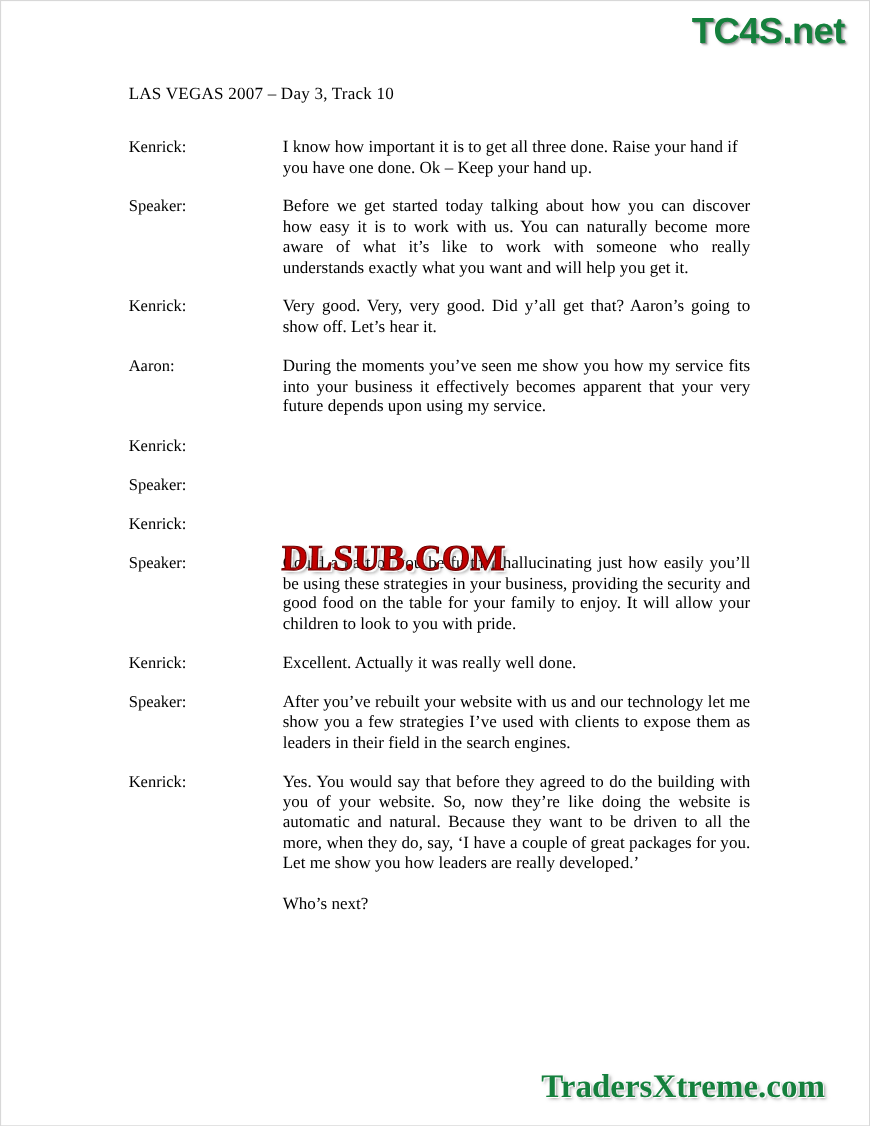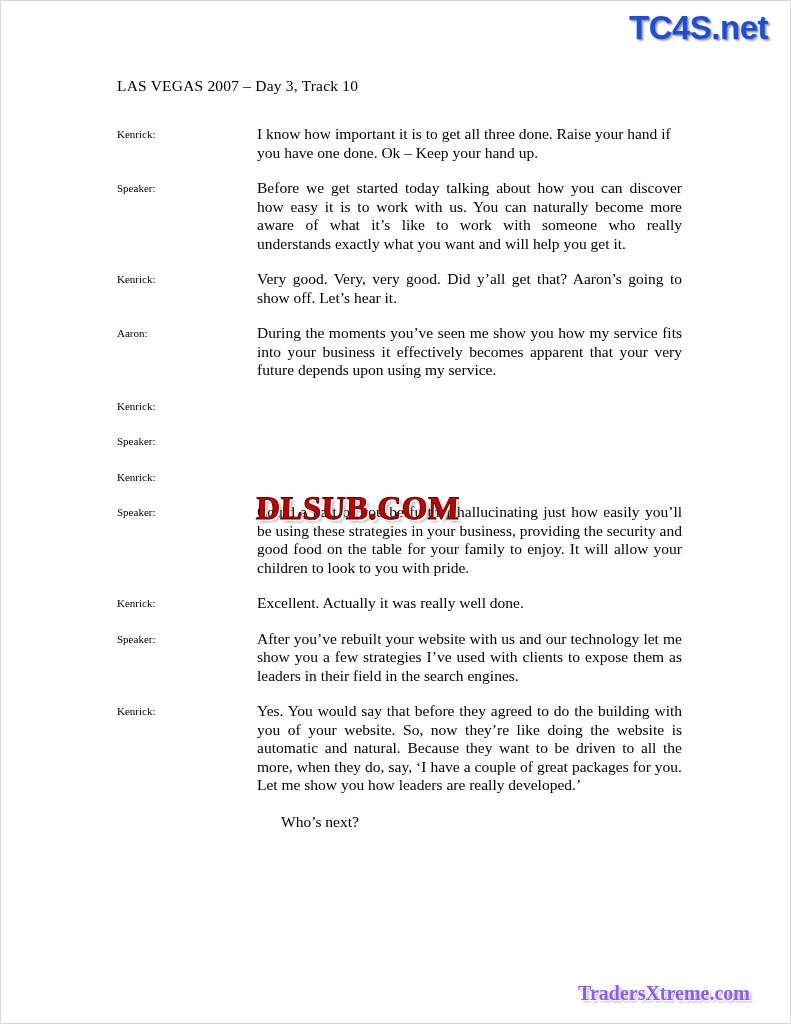--- a/index.html
+++ b/index.html
@@ -24,33 +24,33 @@
     border: 1px solid #d8d8d8;
     background: #fff;
   }
   .watermark-top {
     position: absolute;
     top: 8px;
     right: 22px;
     font-family: "Liberation Sans", sans-serif;
     font-weight: bold;
     font-size: 33px;
-    color: #1d4ed8;
+    color: #15803d;
     letter-spacing: -0.5px;
     text-shadow: 1px 1px 0 #9a9a9a, 2px 2px 2px rgba(120,120,120,0.6);
   }
   .watermark-bottom {
     position: absolute;
     bottom: 18px;
     right: 40px;
     font-family: "Liberation Serif", serif;
     font-weight: bold;
     font-style: normal;
-    font-size: 20px;
-    color: #8b5cf6;
+    font-size: 30px;
+    color: #15803d;
     text-shadow: 1px 1px 0 #ffffff, 2px 2px 3px rgba(90,90,90,0.55);
   }
   .watermark-center {
     position: absolute;
     left: 255px;
     top: 489px;
     font-family: "Liberation Serif", serif;
     font-weight: bold;
     font-size: 33px;
     letter-spacing: 0.5px;
@@ -73,37 +73,36 @@
     width: 565px;
   }
   .turn {
     display: flex;
     align-items: flex-start;
     margin-bottom: 17px;
   }
   .speaker {
     width: 140px;
     flex: 0 0 140px;
-    font-size: 11px;
+    font-size: 15px;
     line-height: 18.5px;
     font-family: Liberation Serif, serif;
   }
   .lines {
     flex: 1 1 auto;
     font-size: 15.5px;
     line-height: 18.5px;
     text-align: justify;
     text-justify: inter-word;
   }
   .lines.nojustify {
     text-align: left;
   }
   .trailing {
     margin-top: 18px;
-    margin-left: 24px;
   }
 </style>
 </head>
 <body>
 
 <div class="page">
 
   <div class="watermark-top">TC4S.net</div>
 
   <div class="doc-title">LAS VEGAS 2007 – Day 3, Track 10</div>

